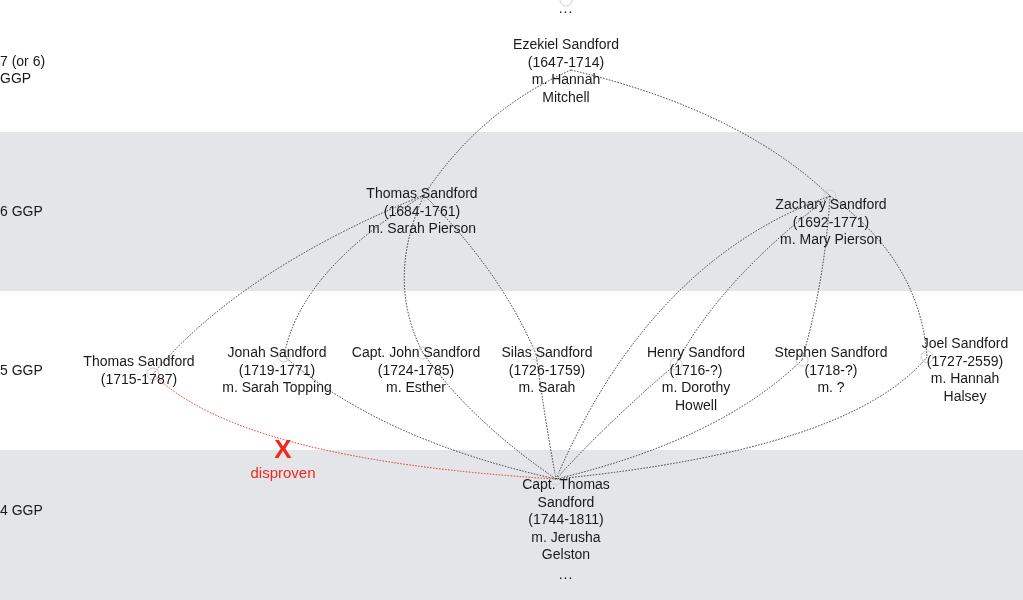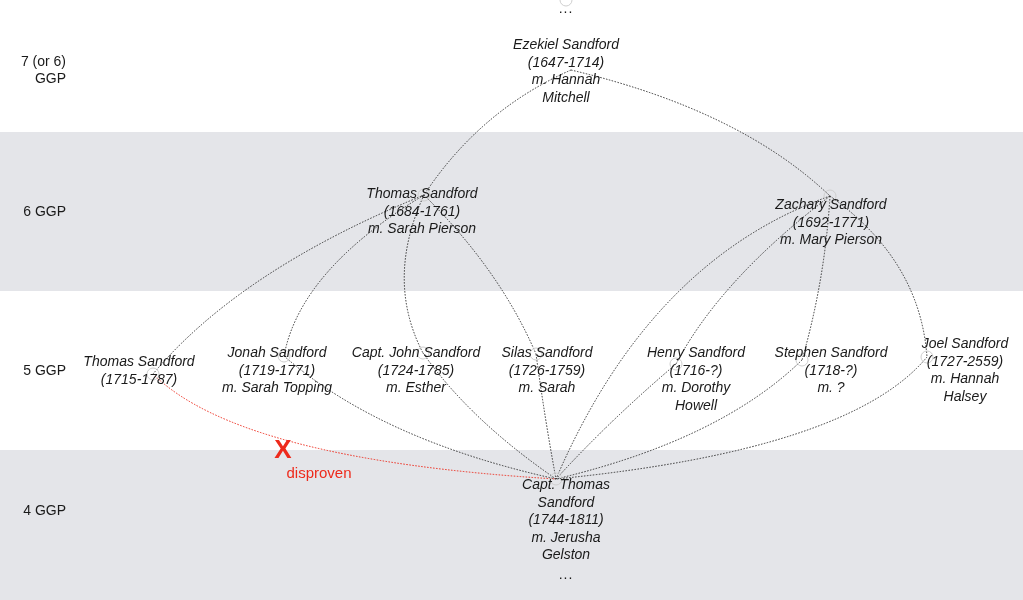--- a/index.html
+++ b/index.html
@@ -1,26 +1,26 @@
 <!DOCTYPE html>
 <html><head>
 <meta charset="utf-8">
 <style>
   html, body { margin: 0; padding: 0; }
   body { width: 1023px; height: 600px; position: relative; overflow: hidden; background: #ffffff;
          font-family: "Liberation Sans", sans-serif; color: #1a1a1a; }
   .band { position: absolute; left: 0; width: 1023px; }
   .band.white { background: #ffffff; }
   .band.gray { background: #e4e5e9; }
-  .gen-label { position: absolute; left: 0; width: 66px; text-align: right; font-size: 14px; line-height: 17px; }
+  .gen-label { position: absolute; left: 0; width: 66px; text-align: left; font-size: 14px; line-height: 17px; }
   svg#edges { position: absolute; left: 0; top: 0; width: 1023px; height: 600px; }
-  .node { position: absolute; text-align: center; font-size: 14px; line-height: 17.5px; white-space: nowrap; transform: translateX(-50%); font-style: italic; }
+  .node { position: absolute; text-align: center; font-size: 14px; line-height: 17.5px; white-space: nowrap; transform: translateX(-50%); }
   .ellipsis { position: absolute; font-size: 14px; transform: translateX(-50%); letter-spacing: 1px; }
   .x-mark { position: absolute; color: #ee2a1c; font-weight: bold; font-size: 26px; line-height: 26px; transform: translateX(-50%); }
-  .note { position: absolute; color: #ee2a1c; font-size: 15px; transform: translateX(-50%); margin-left: 36px; }
+  .note { position: absolute; color: #ee2a1c; font-size: 15px; transform: translateX(-50%); }
 </style>
 </head>
 <body>
 
 <div class="band white" style="top:0;height:132px"></div>
 <div class="band gray" style="top:132px;height:159px"></div>
 <div class="band white" style="top:291px;height:159px"></div>
 <div class="band gray" style="top:450px;height:150px"></div>
 
 <div class="gen-label" style="top:53px">

